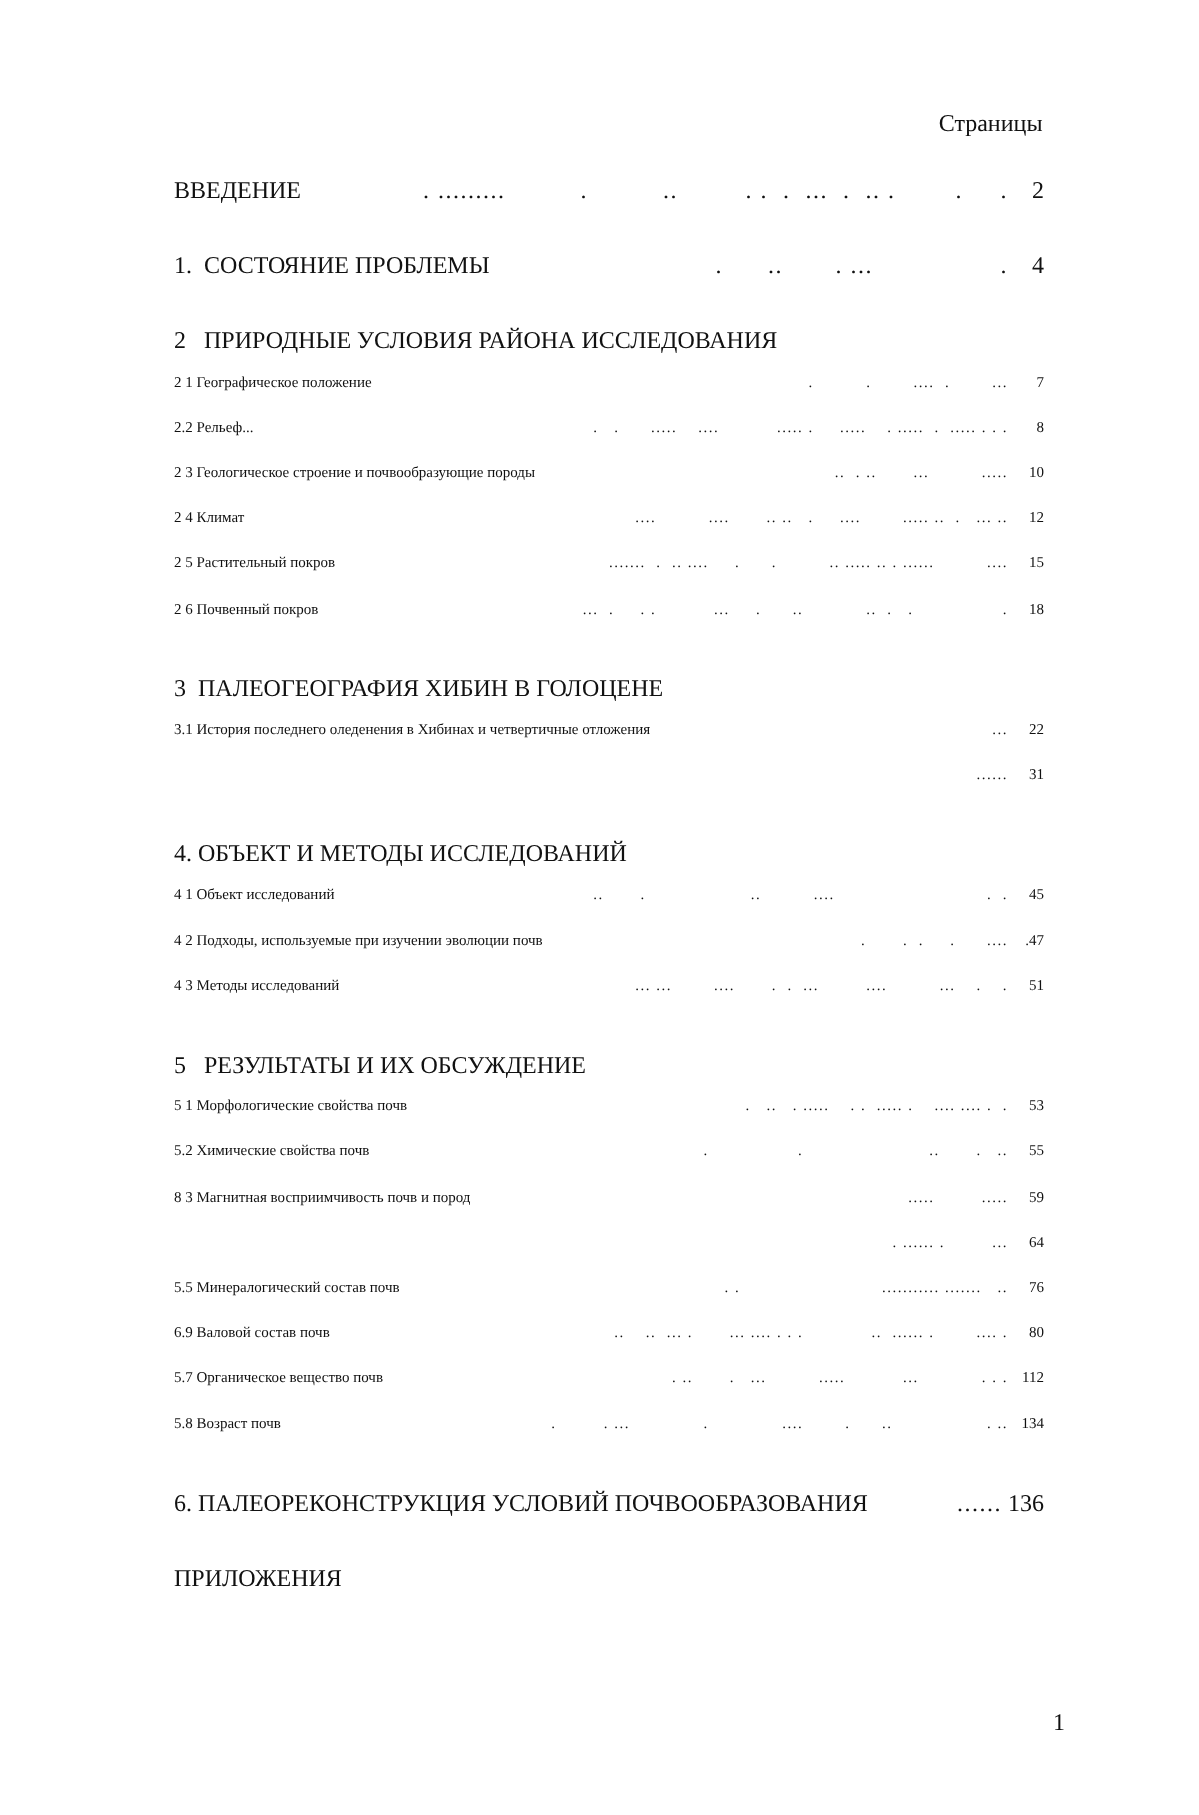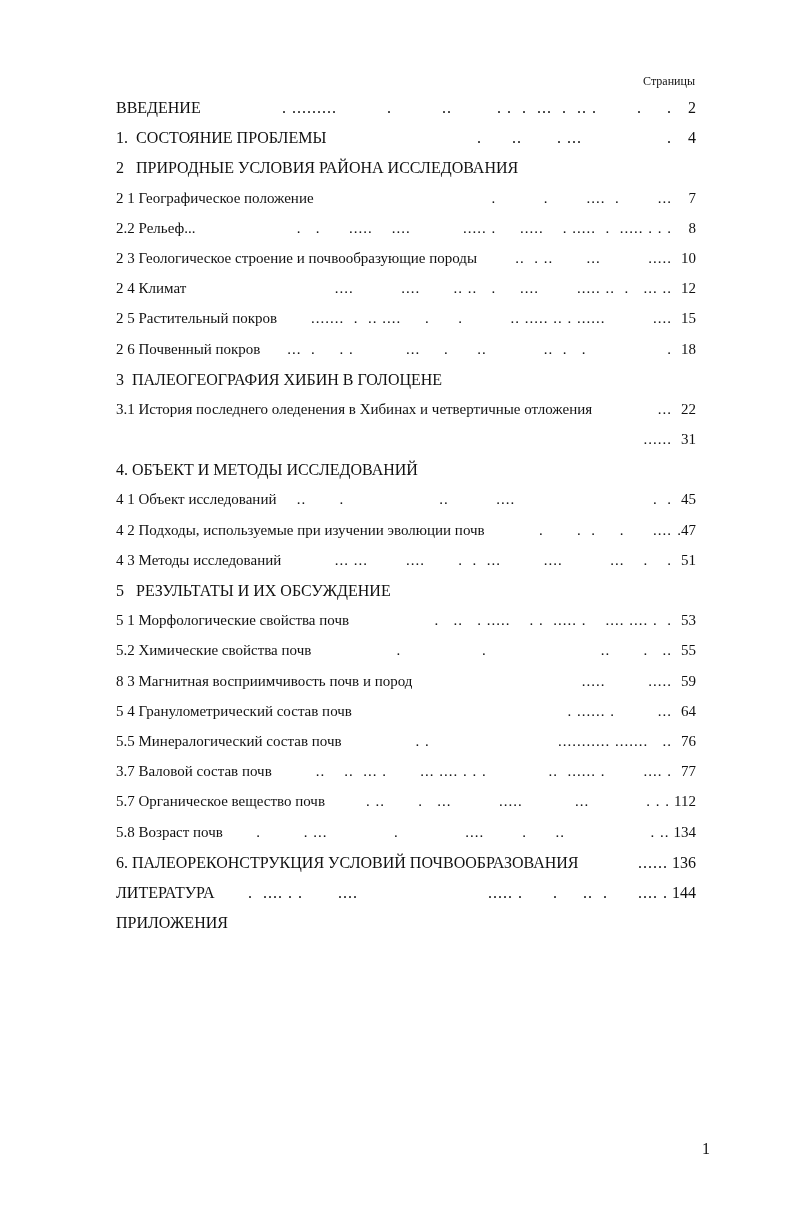--- a/index.html
+++ b/index.html
@@ -2,30 +2,30 @@
 <html><head>
   <meta charset="utf-8">
   <style>
     html, body { margin: 0; padding: 0; background: #ffffff; }
     body {
       width: 799px; height: 1210px; position: relative; overflow: hidden;
       font-family: "Liberation Serif", serif; color: #111111;
     }
     .page-header {
       position: absolute; right: 104px; top: 74px;
-      font-size: 12px;
+      font-size: 16px;
     }
     .toc {
       position: absolute; left: 116px; top: 99px; width: 580px;
     }
     .row {
       display: flex; align-items: baseline; justify-content: space-between;
-      height: 30.2px; font-size: 15px; white-space: pre;
+      height: 30.2px; font-size: 10px; white-space: pre;
     }
-    .row.heading { font-size: 16px; }
+    .row.heading { font-size: 16px; margin-top: 20px; }
     .row .title { flex: 0 0 auto; }
     .row .dots { flex: 1 1 auto; text-align: right; padding: 0 4px; letter-spacing: 1px; overflow: hidden; }
     .row .page { flex: 0 0 auto; min-width: 20px; text-align: right; }
     .page-number {
       position: absolute; left: 702px; top: 1140px; font-size: 16px;
     }
   </style>
 </head>
 <body>
 
@@ -45,23 +45,22 @@
     <div class="row"><span class="title">3.1 История последнего оледенения в Хибинах и четвертичные отложения</span><span class="dots">...</span><span class="page">22</span></div>
     <div class="row"><span class="dots">......</span><span class="page">31</span></div>
     <div class="row heading"><span class="title">4. ОБЪЕКТ И МЕТОДЫ ИССЛЕДОВАНИЙ</span><span class="dots"></span><span class="page"></span></div>
     <div class="row"><span class="title">4 1 Объект исследований</span><span class="dots">..       .                    ..          ....                             .  .</span><span class="page">45</span></div>
     <div class="row"><span class="title">4 2 Подходы, используемые при изучении эволюции почв</span><span class="dots">.       .  .     .      ....</span><span class="page">.47</span></div>
     <div class="row"><span class="title">4 3 Методы исследований</span><span class="dots">... ...        ....       .  .  ...         ....          ...    .    .</span><span class="page">51</span></div>
     <div class="row heading"><span class="title">5   РЕЗУЛЬТАТЫ И ИХ ОБСУЖДЕНИЕ</span><span class="dots"></span><span class="page"></span></div>
     <div class="row"><span class="title">5 1 Морфологические свойства почв</span><span class="dots">.   ..   . .....    . .  ..... .    .... .... .  .</span><span class="page">53</span></div>
     <div class="row"><span class="title">5.2 Химические свойства почв</span><span class="dots">.                 .                        ..       .   ..</span><span class="page">55</span></div>
     <div class="row"><span class="title">8 3 Магнитная восприимчивость почв и пород</span><span class="dots">.....         .....</span><span class="page">59</span></div>
-    <div class="row"><span class="title">5 4 Гранулометрический состав почв</span><span class="dots">. ...... .         ...</span><span class="page">64</span></div>
+    <div class="row"><span class="dots">. ...... .         ...</span><span class="page">64</span></div>
     <div class="row"><span class="title">5.5 Минералогический состав почв</span><span class="dots">. .                           ........... .......   ..</span><span class="page">76</span></div>
-    <div class="row"><span class="title">3.7 Валовой состав почв</span><span class="dots">..    ..  ... .       ... .... . . .             ..  ...... .        .... .</span><span class="page">77</span></div>
+    <div class="row"><span class="title">6.9 Валовой состав почв</span><span class="dots">..    ..  ... .       ... .... . . .             ..  ...... .        .... .</span><span class="page">80</span></div>
     <div class="row"><span class="title">5.7 Органическое вещество почв</span><span class="dots">. ..       .   ...          .....           ...            . . .</span><span class="page">112</span></div>
     <div class="row"><span class="title">5.8 Возраст почв</span><span class="dots">.         . ...              .              ....        .      ..                  . ..</span><span class="page">134</span></div>
     <div class="row heading"><span class="title">6. ПАЛЕОРЕКОНСТРУКЦИЯ УСЛОВИЙ ПОЧВООБРАЗОВАНИЯ</span><span class="dots">......</span><span class="page">136</span></div>
-    <div class="row heading"><span class="title">ЛИТЕРАТУРА</span><span class="dots">.  .... . .       ....                          ..... .      .     ..  .      .... .</span><span class="page">144</span></div>
     <div class="row heading"><span class="title">ПРИЛОЖЕНИЯ</span><span class="dots"></span><span class="page"></span></div>
   </div>
 
 <div class="page-number">1</div>
 
 </body></html>

